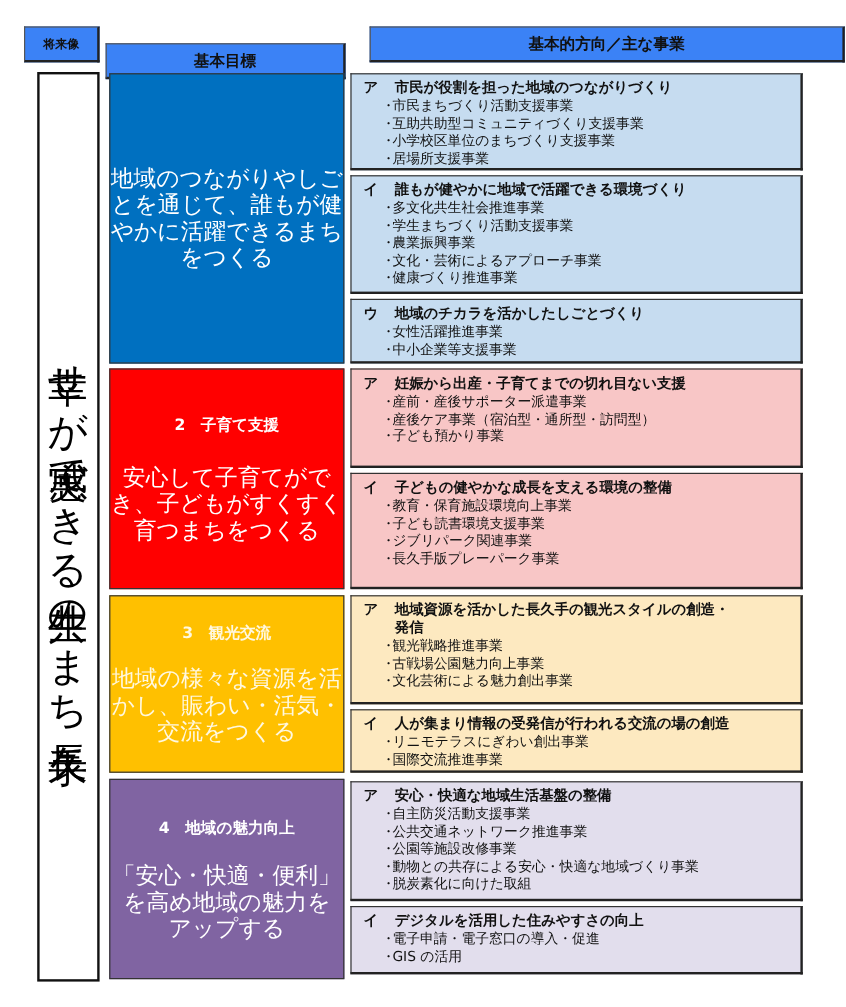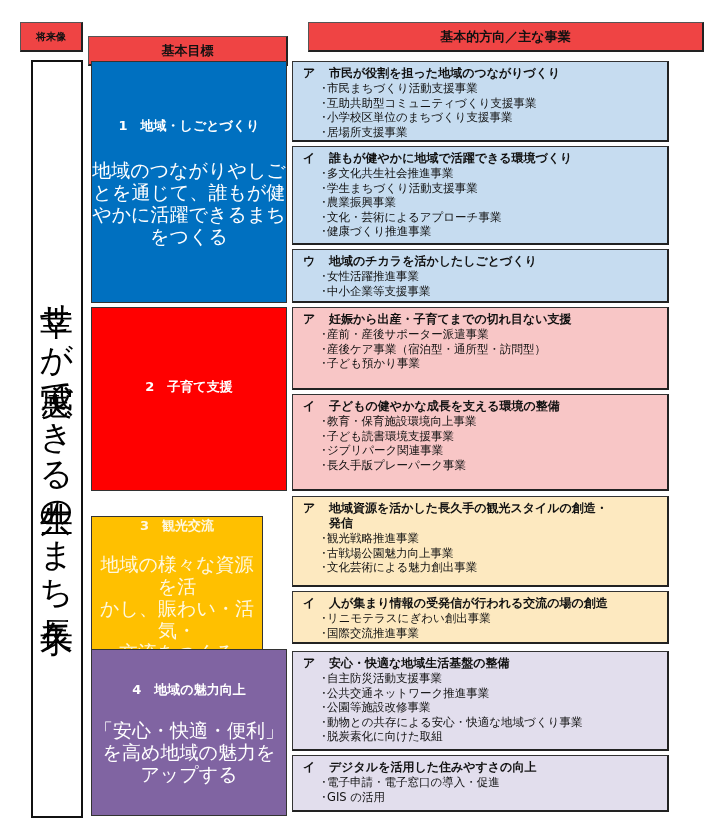--- a/index.html
+++ b/index.html
@@ -1,19 +1,19 @@
 <!DOCTYPE html>
 <html><head>
   <meta charset="utf-8">
   <style>
     html, body { margin: 0; padding: 0; background: #ffffff; }
     body { width: 705px; height: 839px; position: relative; overflow: hidden;
            font-family: "DejaVu Sans", "Liberation Sans", sans-serif; color: #111; }
     .abs { position: absolute; box-sizing: border-box; }
-    .hdr { background: #ef4444; border: 1px solid #555; border-right: 2px solid #222; border-bottom: 2px solid #222;
+    .hdr { background: #3b82f6; border: 1px solid #555; border-right: 2px solid #222; border-bottom: 2px solid #222;
            display: flex; align-items: center; justify-content: center; font-weight: bold; }
     .hdr.small { font-size: 10px; }
     .hdr.big { font-size: 13px; }
     .vision { background: #fff; border: 2px solid #111; display: flex; align-items: center; justify-content: center; }
     .vision-text { writing-mode: vertical-rl; text-orientation: upright; font-size: 33px; letter-spacing: 1px;
                    line-height: 1; color: #000; font-family: "DejaVu Sans", sans-serif; }
     .goal { border: 1px solid #333; color: #fff; display: flex; flex-direction: column; align-items: center;
             justify-content: center; text-align: center; }
     .goal-title { font-size: 13px; font-weight: bold; margin-bottom: 24px; }
     .goal-desc { font-size: 19px; line-height: 22px; }
@@ -30,32 +30,36 @@
 
 <div class="abs hdr small" style="left:20px; top:22px; width:63px; height:30px;">将来像</div>
 <div class="abs hdr big" style="left:88px; top:22px; width:200px; height:30px;margin-top:14px;">基本目標</div>
 <div class="abs hdr big" style="left:308px; top:22px; width:396px; height:30px;">基本的方向／主な事業</div>
 
 <div class="abs vision" style="left:31px; top:60px; width:52px; height:758px;">
   <div class="vision-text">幸せが実感できる共生のまち長久手</div>
 </div>
 
 <div class="abs goal" style="left:91px; top:61px; width:196px; height:242px; background:#0070c0;">
-  <div class="goal-title">1　地域・しごとづくり</div>
   <div class="goal-desc">
     <div>地域のつながりやしご</div>
       <div>とを通じて、誰もが健</div>
     <div>やかに活躍できるまち</div>
       <div>をつくる</div>
   </div>
 </div>
 <div class="abs goal" style="left:91px; top:307px; width:196px; height:184px; background:#ff0000;">
   <div class="goal-title">2　子育て支援</div>
+  <div class="goal-desc">
+    <div>安心して子育てがで</div>
+      <div>き、子どもがすくすく</div>
+    <div>育つまちをつくる</div>
+  </div>
 </div>
-<div class="abs goal" style="left:91px; top:516px; width:172px; height:148px; background:#ffc000; color:#fff8e0;">
+<div class="abs goal" style="left:91px; top:496px; width:196px; height:148px; background:#ffc000; color:#fff8e0;">
   <div class="goal-title" style="margin-bottom:18px;">3　観光交流</div>
   <div class="goal-desc">
     <div>地域の様々な資源を活</div>
       <div>かし、賑わい・活気・</div>
     <div>交流をつくる</div>
   </div>
 </div>
 <div class="abs goal" style="left:91px; top:649px; width:196px; height:167px; background:#8064a2;">
   <div class="goal-title" style="margin-bottom:20px;">4　地域の魅力向上</div>
   <div class="goal-desc">

